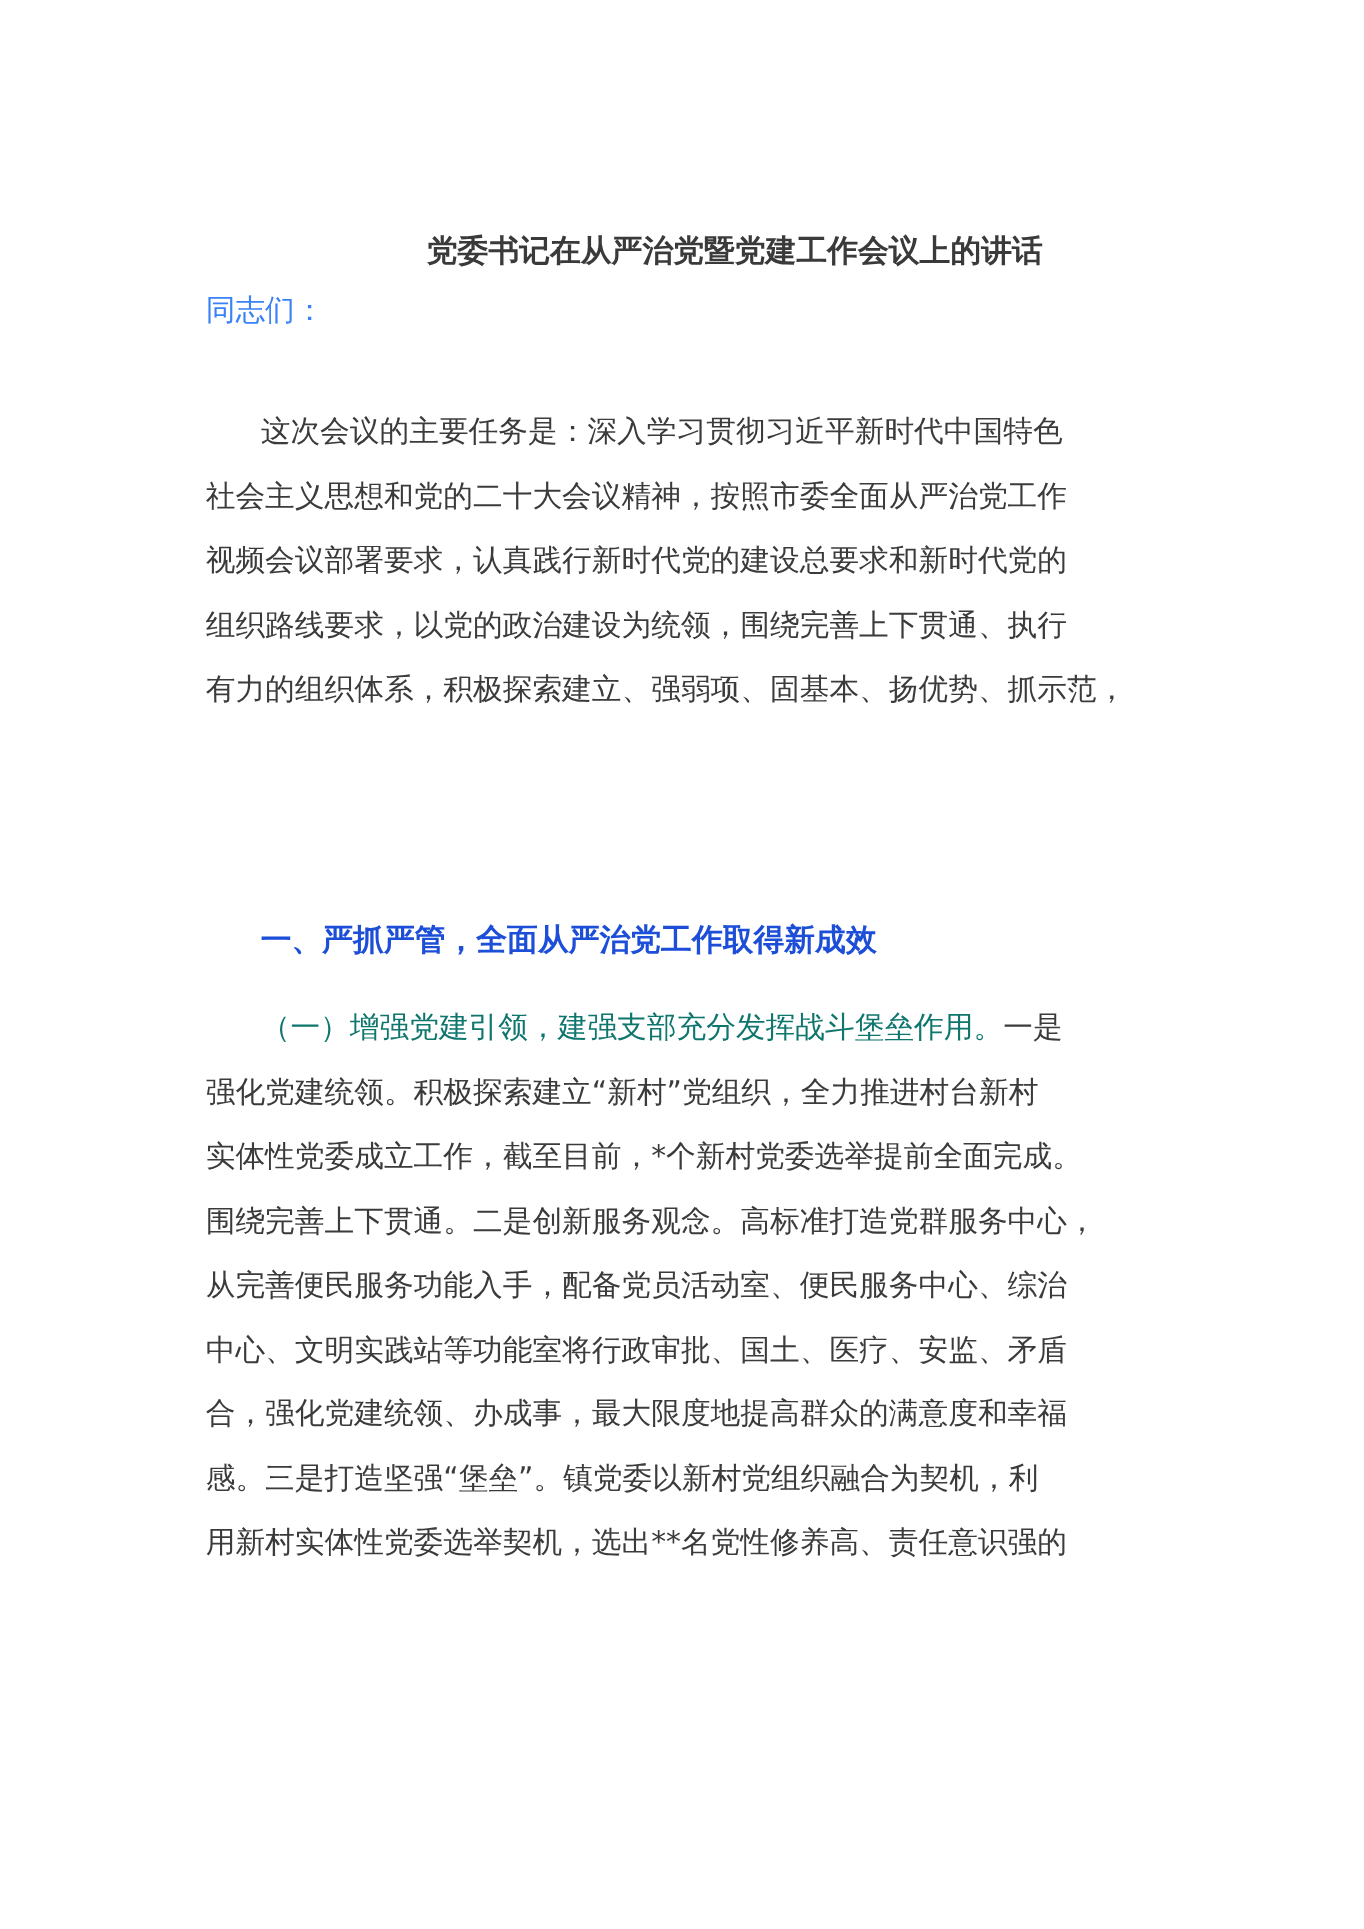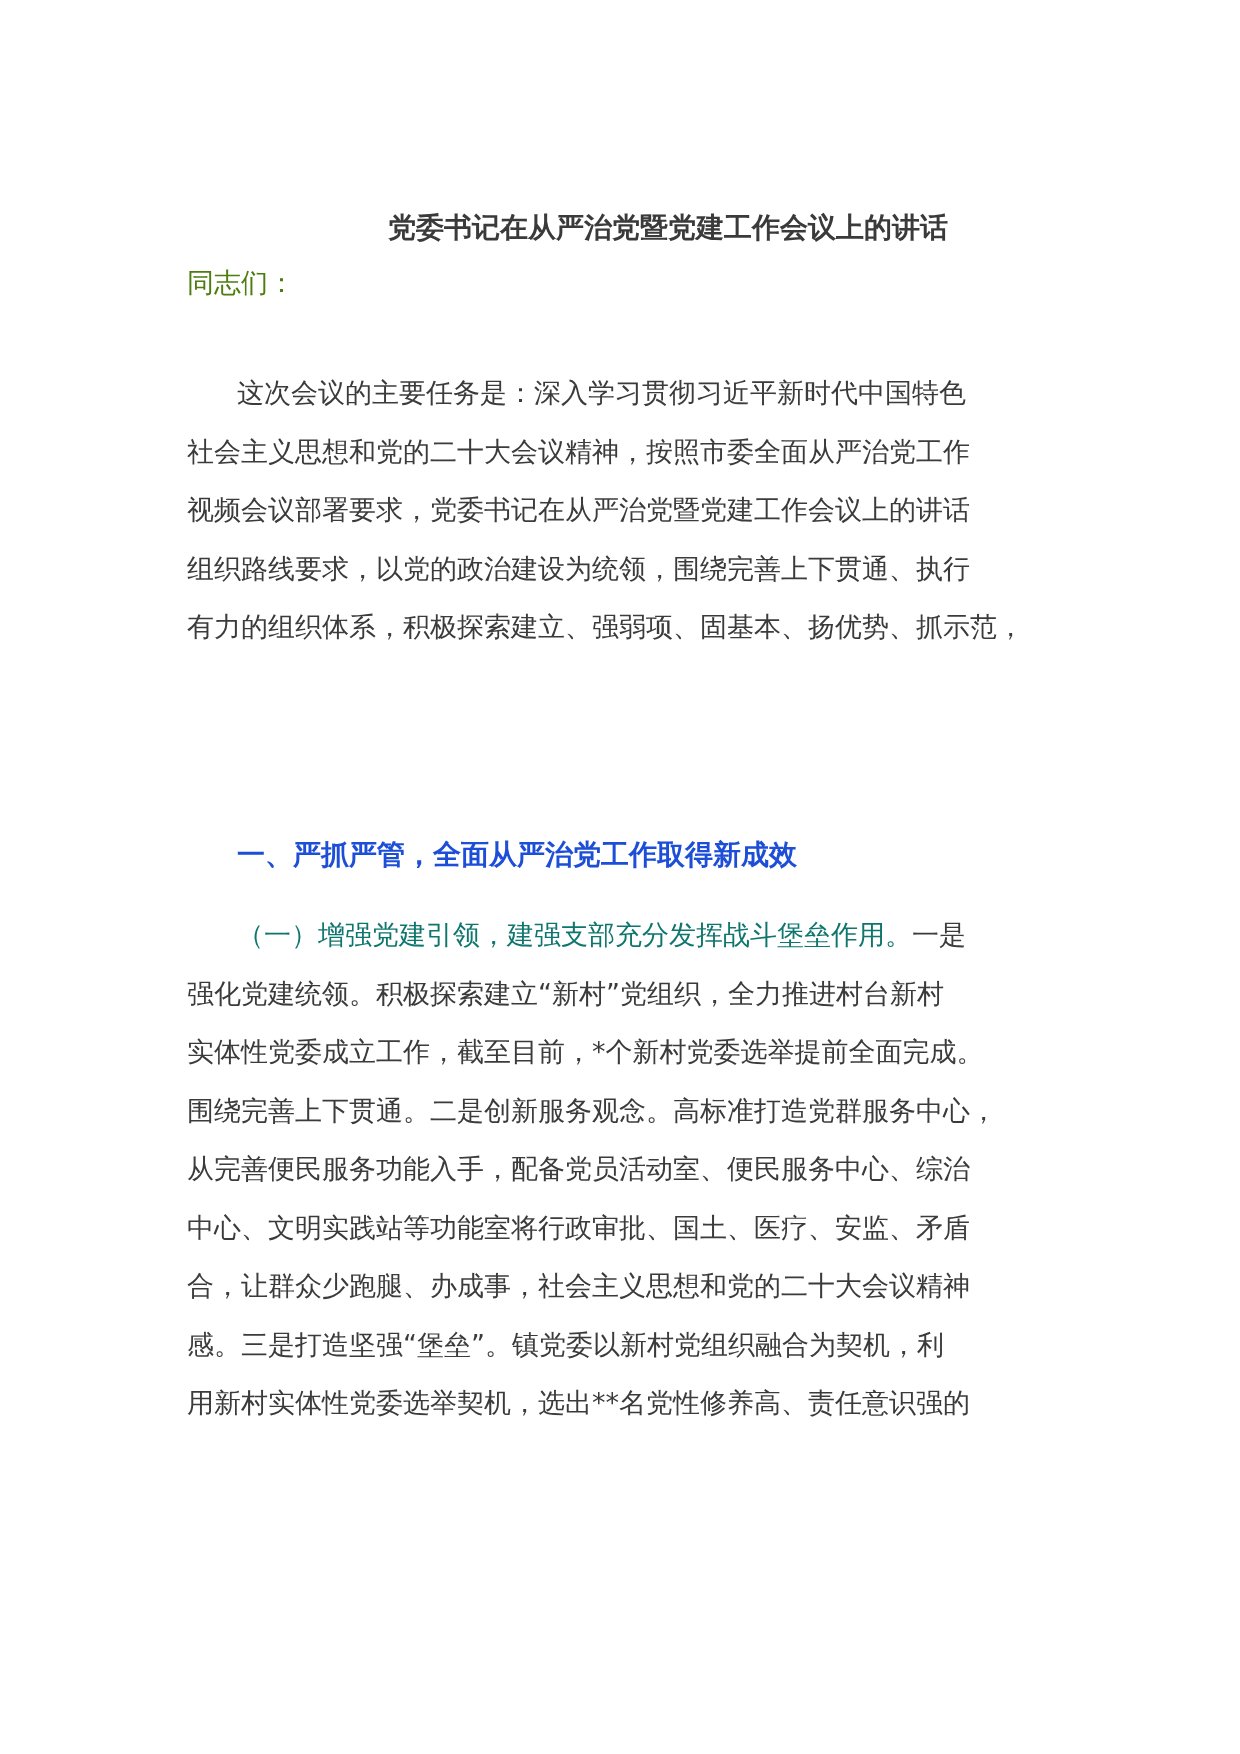--- a/index.html
+++ b/index.html
@@ -34,21 +34,21 @@
       color: #3a3a3a;
       letter-spacing: 0px;
       margin-left: 48px;
     }
     .greeting {
       position: absolute;
       left: 187px;
       top: 258px;
       font-size: 27px;
       line-height: 50px;
-      color: #4d7c0f;
+      color: #3b82f6;
     }
     .body {
       position: absolute;
       left: 187px;
       width: 890px;
       font-size: 27px;
       line-height: 58.5px;
       color: #3b3b3b;
       text-align: justify;
     }
@@ -79,32 +79,32 @@
 
 <div class="page">
 
   <div class="title">党委书记在从严治党暨党建工作会议上的讲话</div>
 
   <div class="greeting">同志们：</div>
 
   <div class="body intro">
     <span class="line indent">这次会议的主要任务是：深入学习贯彻习近平新时代中国特色</span>
     <span class="line">社会主义思想和党的二十大会议精神，按照市委全面从严治党工作</span>
-    <span class="line">视频会议部署要求，党委书记在从严治党暨党建工作会议上的讲话</span>
+    <span class="line">视频会议部署要求，认真践行新时代党的建设总要求和新时代党的</span>
     <span class="line">组织路线要求，以党的政治建设为统领，围绕完善上下贯通、执行</span>
     <span class="line">有力的组织体系，积极探索建立、强弱项、固基本、扬优势、抓示范，</span>
   </div>
 
   <div class="heading1">一、严抓严管，全面从严治党工作取得新成效</div>
 
   <div class="body section">
     <span class="line indent"><span class="bold-lead">（一）增强党建引领，建强支部充分发挥战斗堡垒作用。</span><span>一是</span></span>
     <span class="line">强化党建统领。积极探索建立“新村”党组织，全力推进村台新村</span>
     <span class="line">实体性党委成立工作，截至目前，*个新村党委选举提前全面完成。</span>
     <span class="line">围绕完善上下贯通。二是创新服务观念。高标准打造党群服务中心，</span>
     <span class="line">从完善便民服务功能入手，配备党员活动室、便民服务中心、综治</span>
     <span class="line">中心、文明实践站等功能室将行政审批、国土、医疗、安监、矛盾</span>
-    <span class="line">合，让群众少跑腿、办成事，社会主义思想和党的二十大会议精神</span>
+    <span class="line">合，强化党建统领、办成事，最大限度地提高群众的满意度和幸福</span>
     <span class="line">感。三是打造坚强“堡垒”。镇党委以新村党组织融合为契机，利</span>
     <span class="line">用新村实体性党委选举契机，选出**名党性修养高、责任意识强的</span>
   </div>
 
 </div>
 
 </body></html>

